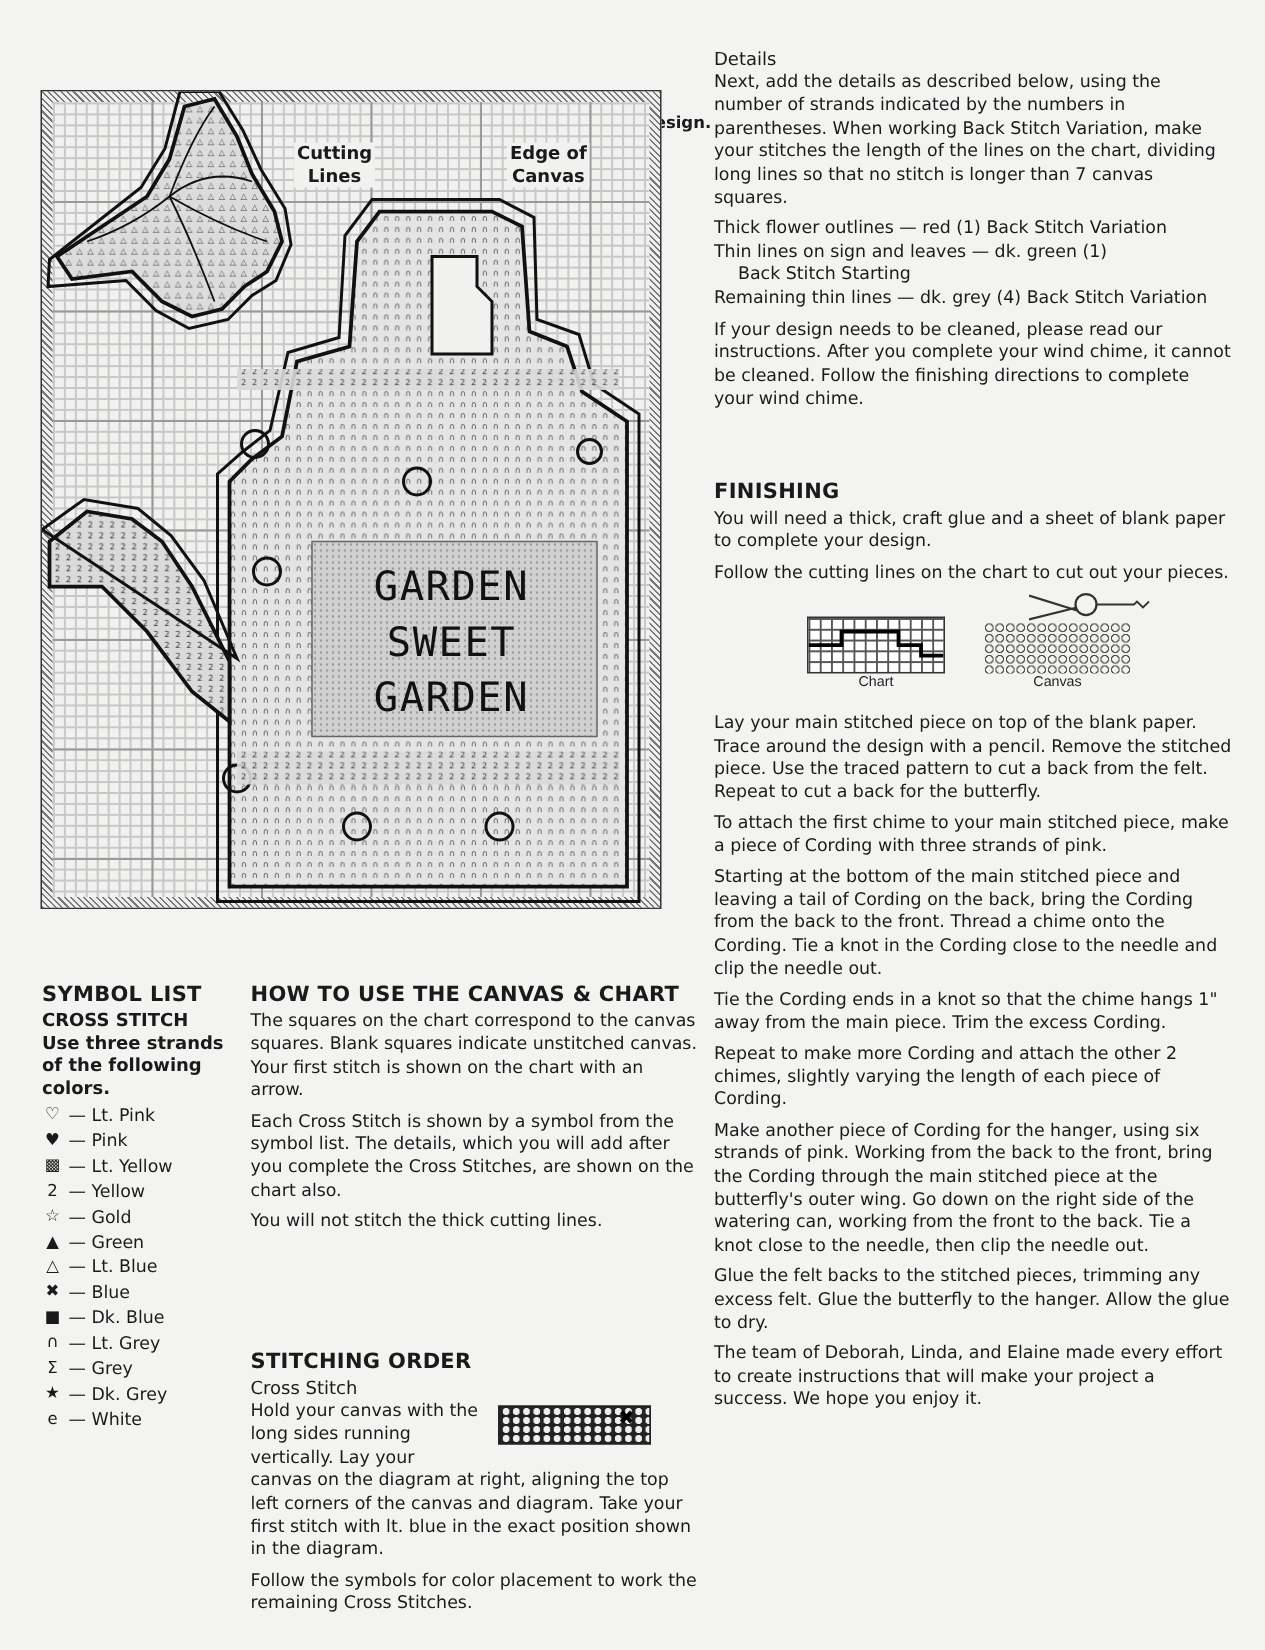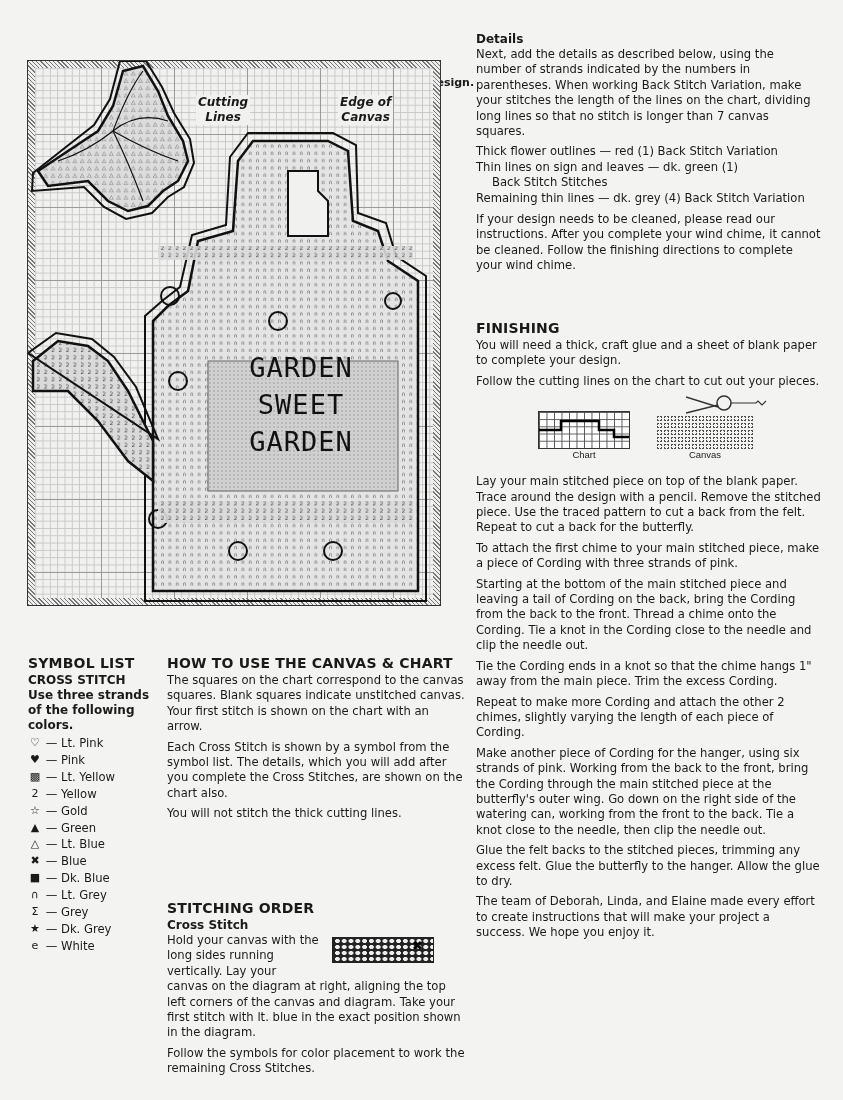--- a/index.html
+++ b/index.html
@@ -5,42 +5,42 @@
   html, body { margin:0; padding:0; }
   body {
     width:843px; height:1100px; background:#f3f3f1; position:relative; overflow:hidden;
     font-family:"DejaVu Sans", sans-serif; color:#1a1a1a;
   }
   .abs { position:absolute; }
   .p { font-size:11.6px; line-height:15.4px; margin:0 0 5px 0; }
   h1.chart-title { font-size:14px; font-weight:bold; margin:0; }
   h1.chart-title span.sub { font-size:11px; font-weight:bold; margin-left:4px; }
   .h2 { font-size:14px; font-weight:bold; margin:0 0 2px 0; letter-spacing:0.2px; }
-  .h3 { font-size:12px; font-weight:bold; margin:0 0 1px 0; }
+  .h3 { font-size:12px; font-weight:normal; margin:0 0 1px 0; }
   .bold-p { font-size:12px; font-weight:bold; line-height:15px; margin:0; }
   .chart-box {
     position:absolute; left:27px; top:60px; width:414px; height:546px;
     border:1.5px solid #333;
     background-color:#f1f1ef;
     background-image:
       linear-gradient(#9a9a9a 1px, transparent 1px),
       linear-gradient(90deg, #9a9a9a 1px, transparent 1px),
       linear-gradient(#c8c8c8 1px, transparent 1px),
       linear-gradient(90deg, #c8c8c8 1px, transparent 1px);
     background-size:73px 73px, 73px 73px, 7.3px 7.3px, 7.3px 7.3px;
     box-sizing:border-box;
   }
   .chart-hatch {
     position:absolute; inset:0;
     border:7px solid transparent;
     border-image: repeating-linear-gradient(45deg,#777 0 1px,#eee 1px 3px) 7;
     pointer-events:none;
   }
   .chart-svg { position:absolute; left:0; top:0; }
-  .callout { position:absolute; font-size:12px; font-weight:bold; line-height:15px; text-align:center; background:#f1f1ef; padding:0 2px;font-style:italic; }
+  .callout { position:absolute; font-size:12px; font-weight:bold; line-height:15px; text-align:center; background:#f1f1ef; padding:0 2px; }
 
   .symbol-row { font-size:11.6px; line-height:16.9px; display:flex; align-items:center; }
   .sym { width:14px; display:inline-block; text-align:center; font-size:11px; }
 
   .diagram-canvas {
     width:100px; height:24px; background:#222; border:1px solid #222;
     background-image: radial-gradient(circle, #eee 2.2px, transparent 2.5px);
     background-size:6.8px 6px; background-position:1px 0;
     position:relative;
   }
@@ -120,34 +120,34 @@
         <circle cx="130" cy="458" r="9"></circle>
         <circle cx="210" cy="490" r="9"></circle>
         <circle cx="305" cy="490" r="9"></circle>
     </g>
 
     <rect x="130" y="440" width="255" height="22" fill="url(#two)" opacity="0.9"></rect>
     <rect x="130" y="185" width="255" height="14" fill="url(#two)" opacity="0.9"></rect>
   </svg>
   <div class="callout" style="left:168px; top:34px;">Cutting<br>Lines</div>
   <div class="callout" style="left:310px; top:34px;">Edge of<br>Canvas</div>
-  <div class="abs" style="left:188px; top:288px; width:170px; text-align:center; font-family:'DejaVu Sans Mono', monospace; font-size:27px; line-height:37px; letter-spacing:1px; color:#111;">
+  <div class="abs" style="left:188px; top:312px; width:170px; text-align:center; font-family:'DejaVu Sans Mono', monospace; font-size:27px; line-height:37px; letter-spacing:1px; color:#111;">
     <div>GARDEN</div>
     <div>SWEET</div>
     <div>GARDEN</div>
   </div>
 </div>
 
 <div class="abs" style="left:476px; top:32px; width:345px;">
   <div class="h3">Details</div>
   <p class="p">Next, add the details as described below, using the number of strands indicated by the numbers in parentheses. When working Back Stitch Variation, make your stitches the length of the lines on the chart, dividing long lines so that no stitch is longer than 7 canvas squares.</p>
   <div class="p" style="margin-bottom:6px;">
     <div>Thick flower outlines — red (1) Back Stitch Variation</div>
     <div>Thin lines on sign and leaves — dk. green (1)</div>
-    <div style="padding-left:16px;">Back Stitch Stitches</div>
+    <div style="padding-left:16px;">Back Stitch Starting</div>
     <div>Remaining thin lines — dk. grey (4) Back Stitch Variation</div>
   </div>
   <p class="p">If your design needs to be cleaned, please read our instructions. After you complete your wind chime, it cannot be cleaned. Follow the finishing directions to complete your wind chime.</p>
 </div>
 
 <div class="abs" style="left:476px; top:320px; width:345px;">
   <div class="h2">FINISHING</div>
   <p class="p">You will need a thick, craft glue and a sheet of blank paper to complete your design.</p>
   <p class="p">Follow the cutting lines on the chart to cut out your pieces.</p>
   <div style="display:flex; gap:26px; margin:22px 0 14px 62px; align-items:flex-end;">

